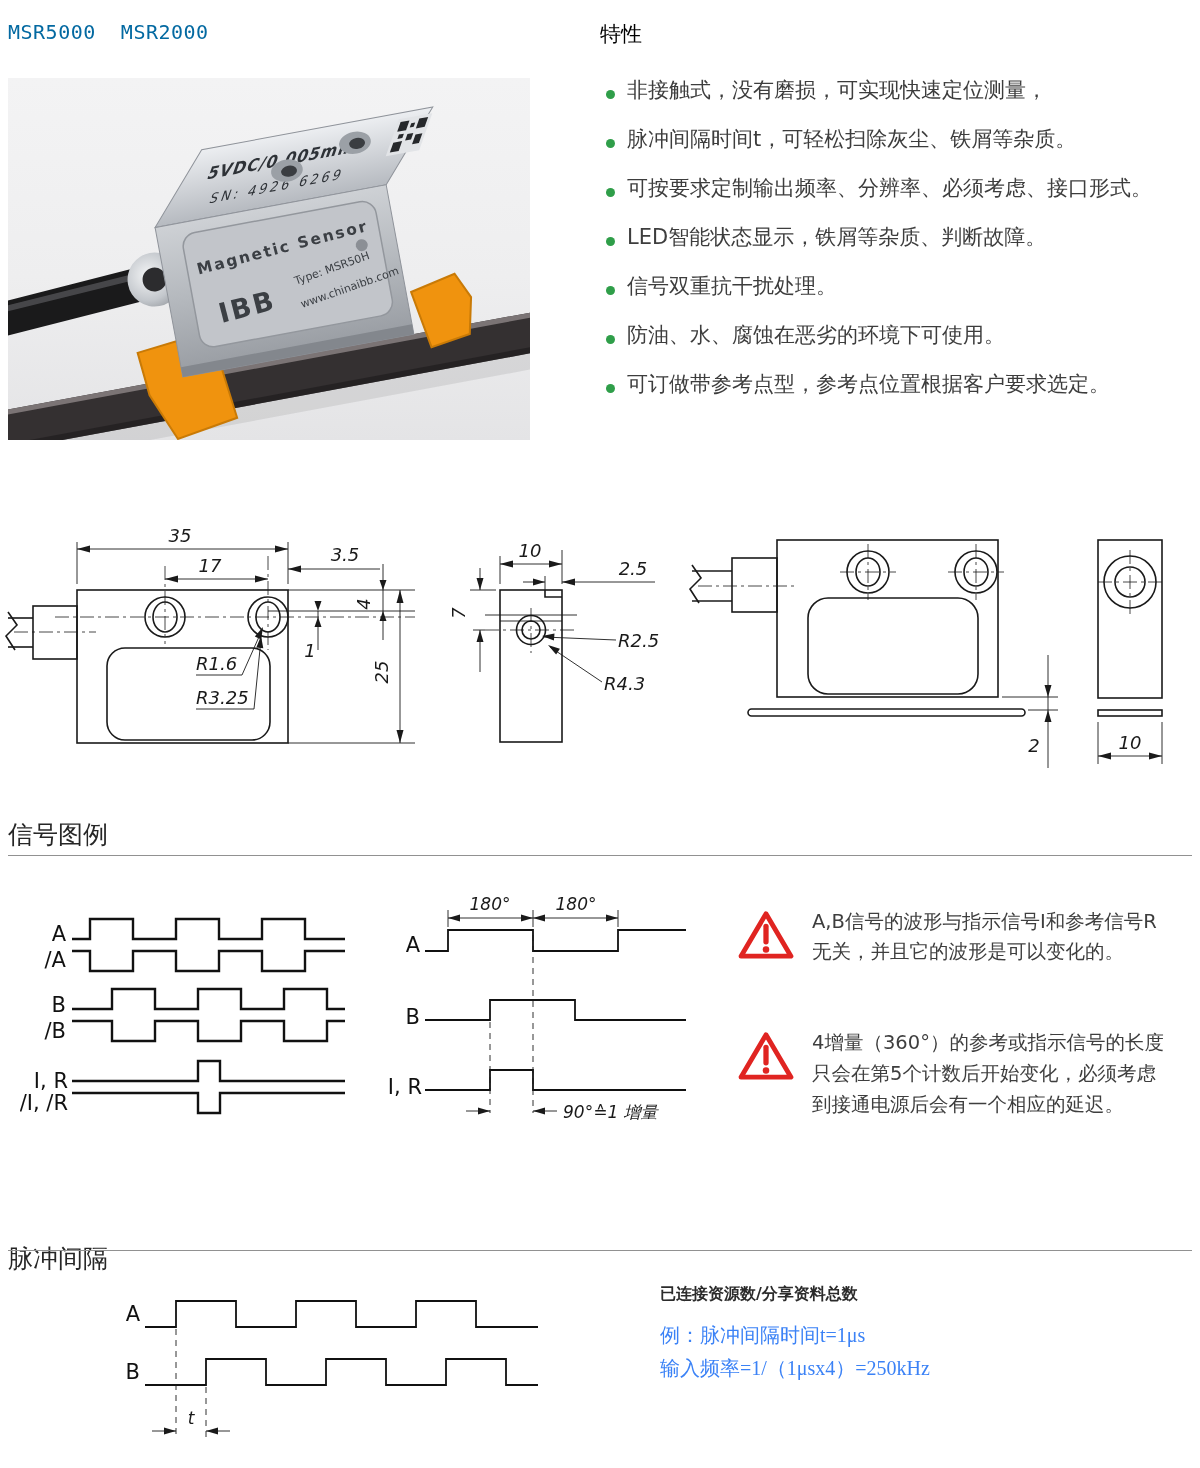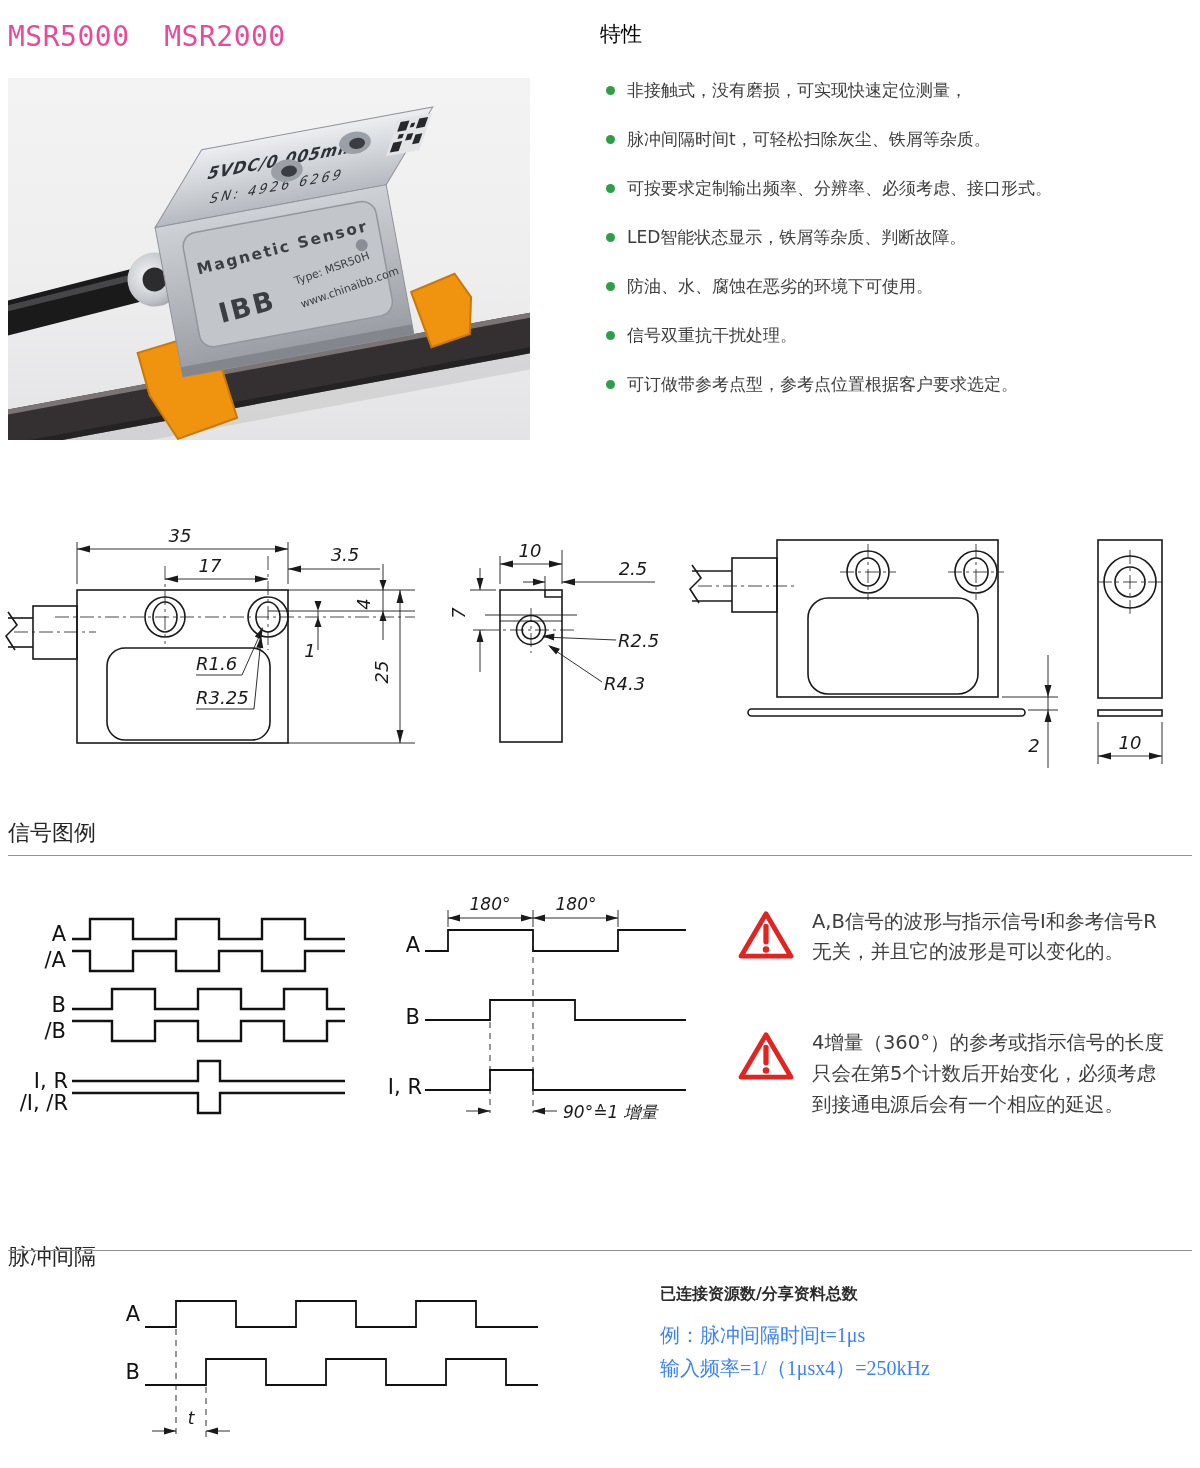--- a/index.html
+++ b/index.html
@@ -5,31 +5,31 @@
   * { margin:0; padding:0; box-sizing:border-box; }
   html,body { background:#ffffff; }
   body {
     width:1200px; height:1468px; position:relative; overflow:hidden;
     font-family:"DejaVu Sans", sans-serif; color:#3f3f3f;
   }
   .abs { position:absolute; }
 
   #page-title {
     left:8px; top:20px; font-family:"DejaVu Sans Mono", monospace;
-    font-size:28px; color:#ec4899; white-space:pre; letter-spacing:0.5px;
+    font-size:20px; color:#0369a1; white-space:pre; letter-spacing:0.5px;
   }
 
   
   #features { left:600px; top:20px; width:598px; }
   #features h2 { font-size:21px; font-weight:500; color:#000000; }
   #features ul { list-style:none; margin-top:31px; }
-  #features li { display:flex; align-items:flex-start; margin-bottom:26px; font-size:17px; line-height:23px; color:#3d3d3d; }
+  #features li { display:flex; align-items:center; margin-bottom:26px; font-size:21px; line-height:23px; color:#3d3d3d; }
   #features .dot { flex:0 0 auto; width:9px; height:9px; border-radius:50%; background:#2f9e49; margin:7px 12px 0 6px; }
 
-  .sec-head { left:8px; font-size:22px; font-weight:500; color:#262626; }
+  .sec-head { left:8px; font-size:25px; font-weight:500; color:#262626; }
   .rule { left:8px; width:1184px; border-top:1px solid #919191; height:0; }
 
   
   svg .ln   { stroke:#1a1a1a; stroke-width:1.6; fill:none; stroke-linejoin:miter; }
   svg .thin { stroke:#1a1a1a; stroke-width:0.9; fill:none; }
   svg .cl   { stroke:#1a1a1a; stroke-width:0.8; fill:none; stroke-dasharray:14 4 3 4; }
   svg .dim  { font-family:"DejaVu Sans", sans-serif; font-style:italic; font-size:18px; fill:#1a1a1a; }
   svg .dims { font-family:"DejaVu Sans", sans-serif; font-style:italic; font-size:17px; fill:#1a1a1a; }
   svg .ah   { fill:#1a1a1a; stroke:none; }
   svg .wv   { stroke:#111; stroke-width:2.4; fill:none; }
@@ -143,25 +143,25 @@
     <li>
         <span class="dot"></span>
         <span>可按要求定制输出频率、分辨率、必须考虑、接口形式。</span>
       </li>
     <li>
         <span class="dot"></span>
         <span>LED智能状态显示，铁屑等杂质、判断故障。</span>
       </li>
     <li>
         <span class="dot"></span>
+        <span>信号双重抗干扰处理。</span>
+      </li>
+    <li>
+        <span class="dot"></span>
         <span>防油、水、腐蚀在恶劣的环境下可使用。</span>
-      </li>
-    <li>
-        <span class="dot"></span>
-        <span>信号双重抗干扰处理。</span>
       </li>
     <li>
         <span class="dot"></span>
         <span>可订做带参考点型，参考点位置根据客户要求选定。</span>
       </li>
   </ul>
 </div>
 
 <svg class="abs" style="left:0;top:520px" width="440" height="260" viewBox="0 0 440 260">
   <path class="ln" d="M8,92 l9,13 l-11,11 l9,14"></path>

